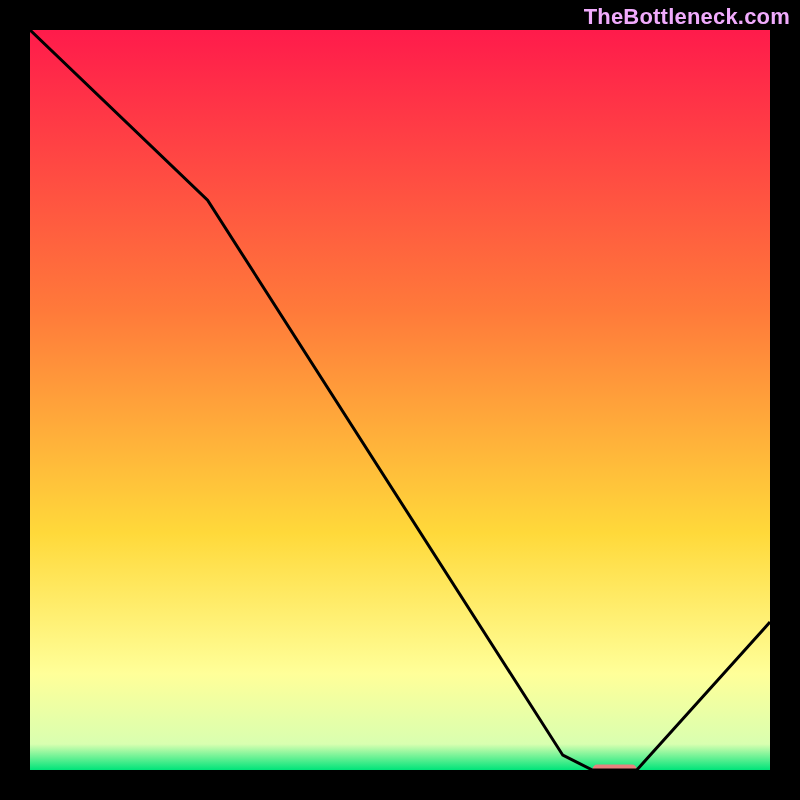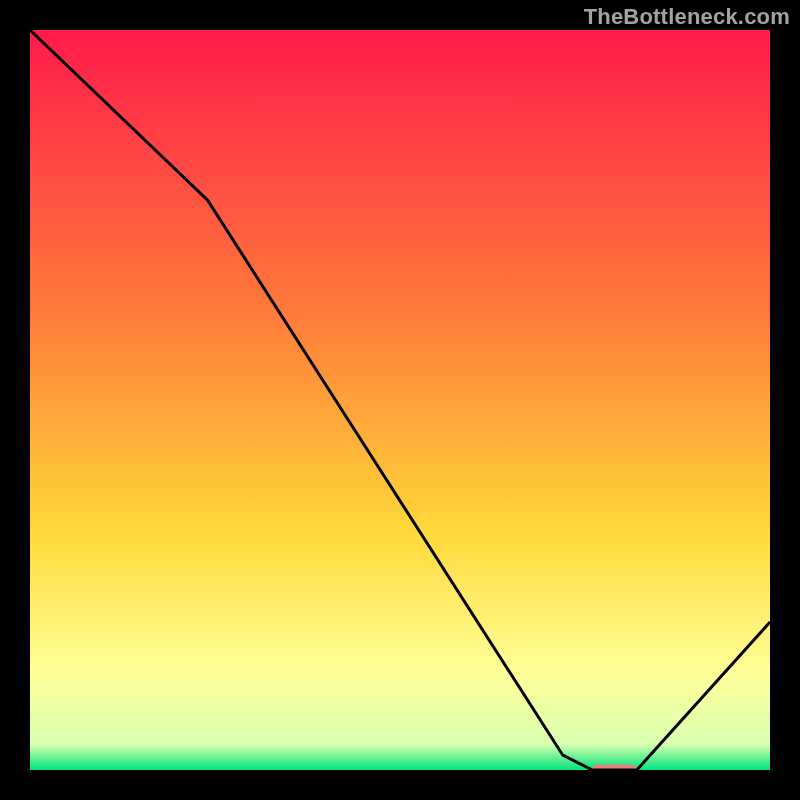--- a/index.html
+++ b/index.html
@@ -21,21 +21,21 @@
     left: 30px;
     top: 30px;
     width: 740px;
     height: 740px;
     overflow: hidden;
   }
   .attribution {
     position: absolute;
     top: 4px;
     right: 10px;
-    color: #a3a3a3;
+    color: #f0abfc;
     font-size: 22px;
     font-weight: 600;
     letter-spacing: 0.2px;
   }
   svg { display: block; }
 </style>
 </head>
 <body>
 
 <div class="stage">

